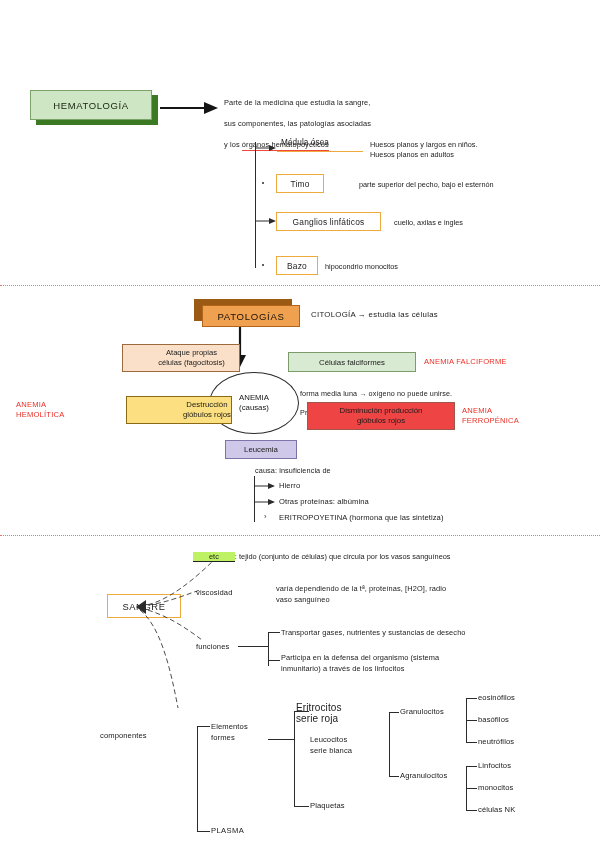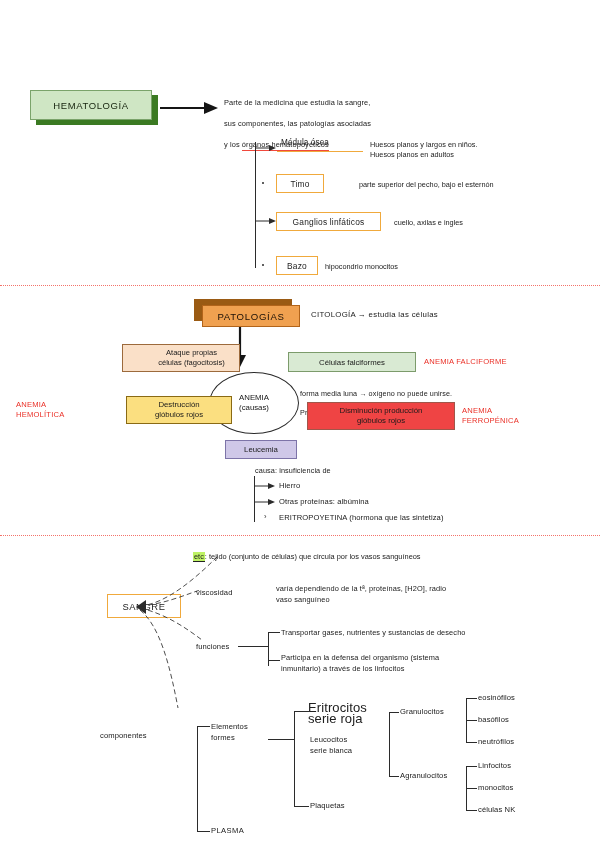--- a/index.html
+++ b/index.html
@@ -27,21 +27,21 @@
     background:#ffffff;border:1.3px solid #f0a93c;
     font-size:8.4px;color:#1d1d1d;letter-spacing:.2px;
   }
   .box-patologias{
     background:#f0a150;border:1px solid #b2641a;
     font-size:9.6px;letter-spacing:.7px;color:#1b1006;
   }
   .shadow-brown{background:#9a5a13;}
 
   .box-peach{background:#fae0c8;border:1px solid #9c6a3c;padding-left:21px;}
-  .box-yellow{background:#fbdf80;border:1px solid #8a6a14;}
+  .box-yellow{background:#fbdf80;border:1px solid #8a6a14;justify-content:flex-end;}
   .box-green-l{background:#d9ead3;border:1px solid #7c9b6b;}
   .box-salmon{background:#ef4444;border:1px solid #a0564a;}
   .box-lavender{background:#cfc8e8;border:1px solid #7d74a8;}
   .box-sangre{background:#ffffff;border:1.4px solid #f0a93c;font-size:9.4px;letter-spacing:.6px;}
 
   .cellnote{font-size:7.3px;line-height:10.2px;color:#222;}
 
   .ellipse{
     border:1.1px solid #2a2a2a;border-radius:50%;background:#ffffff;
     display:flex;flex-direction:column;align-items:center;justify-content:center;
@@ -189,21 +189,21 @@
 
 <svg class="abs" style="left:136px;top:548px;width:110px;height:180px;">
   <path d="M4,58 C30,56 60,30 82,8" stroke="#3a3a3a" stroke-width="0.9" fill="none" stroke-dasharray="5,3"></path>
   <path d="M4,58 C28,56 46,48 64,42" stroke="#3a3a3a" stroke-width="0.9" fill="none" stroke-dasharray="5,3"></path>
   <path d="M4,60 C30,66 50,80 66,92" stroke="#3a3a3a" stroke-width="0.9" fill="none" stroke-dasharray="5,3"></path>
   <path d="M4,62 C24,78 34,118 42,160" stroke="#3a3a3a" stroke-width="0.9" fill="none" stroke-dasharray="5,3"></path>
   <polygon points="10,52 0,59 10,66" fill="#2b2b2b"></polygon>
 </svg>
 
 <div class="abs" style="left:193px;top:552px;width:400px;font-size:7.4px;line-height:10px;">
-  <span style="background:#bef264;border-bottom:1px solid #222;padding:0 1px;">etc</span><span>: tejido (conjunto de células) que circula por los vasos sanguíneos</span>
+  <span style="background:#bef264;border-bottom:1px solid #222;padding:0 16px;">etc</span><span>: tejido (conjunto de células) que circula por los vasos sanguíneos</span>
 </div>
 
 <div class="abs txt" style="left:196px;top:588px;width:90px;font-size:7.6px;">viscosidad</div>
 <div class="abs txt" style="left:276px;top:584px;width:280px;font-size:7.4px;white-space:pre-line;">varía dependiendo de la tª, proteínas, [H2O], radio
 vaso sanguíneo</div>
 
 <div class="abs txt" style="left:196px;top:642px;width:80px;font-size:7.6px;">funciones</div>
 <div class="abs hline" style="left:238px;top:646px;width:30px;"></div>
 <div class="abs vline" style="left:268px;top:632px;height:34px;"></div>
 <div class="abs hline" style="left:268px;top:632px;width:12px;"></div>
@@ -218,21 +218,21 @@
 <div class="abs hline" style="left:197px;top:726px;width:13px;"></div>
 <div class="abs txt" style="left:211px;top:722px;width:70px;font-size:7.6px;white-space:pre-line;">Elementos
 formes</div>
 <div class="abs hline" style="left:197px;top:831px;width:13px;"></div>
 <div class="abs txt" style="left:211px;top:826px;width:70px;font-size:7.6px;letter-spacing:.4px;">PLASMA</div>
 
 <div class="abs hline" style="left:268px;top:739px;width:26px;"></div>
 <div class="abs vline" style="left:294px;top:711px;height:95px;"></div>
 
 <div class="abs hline" style="left:294px;top:711px;width:15px;"></div>
-<div class="abs txt" style="left:308px;top:703px;width:80px;font-size:13px;white-space:pre-line;">Eritrocitos
+<div class="abs txt" style="left:296px;top:703px;width:80px;font-size:10px;white-space:pre-line;">Eritrocitos
 serie roja</div>
 
 <div class="abs txt" style="left:310px;top:735px;width:80px;font-size:7.6px;white-space:pre-line;">Leucocitos
 serie blanca</div>
 
 <div class="abs hline" style="left:294px;top:806px;width:15px;"></div>
 <div class="abs txt" style="left:310px;top:801px;width:80px;font-size:7.6px;">Plaquetas</div>
 
 <div class="abs vline" style="left:389px;top:712px;height:64px;"></div>
 <div class="abs hline" style="left:389px;top:712px;width:10px;"></div>

